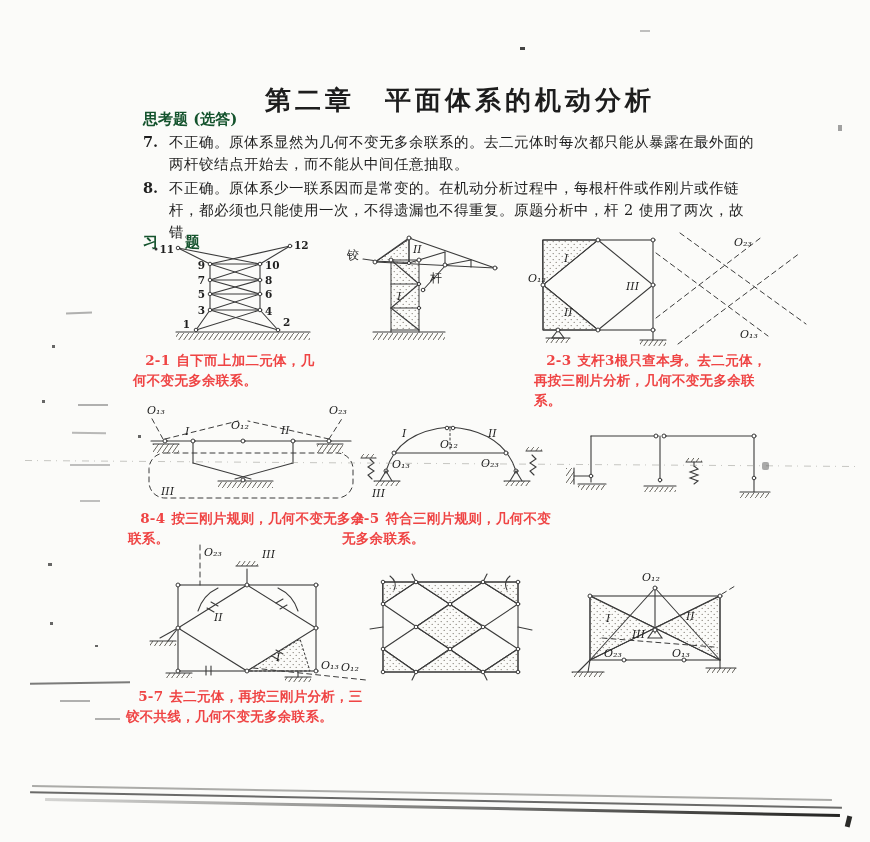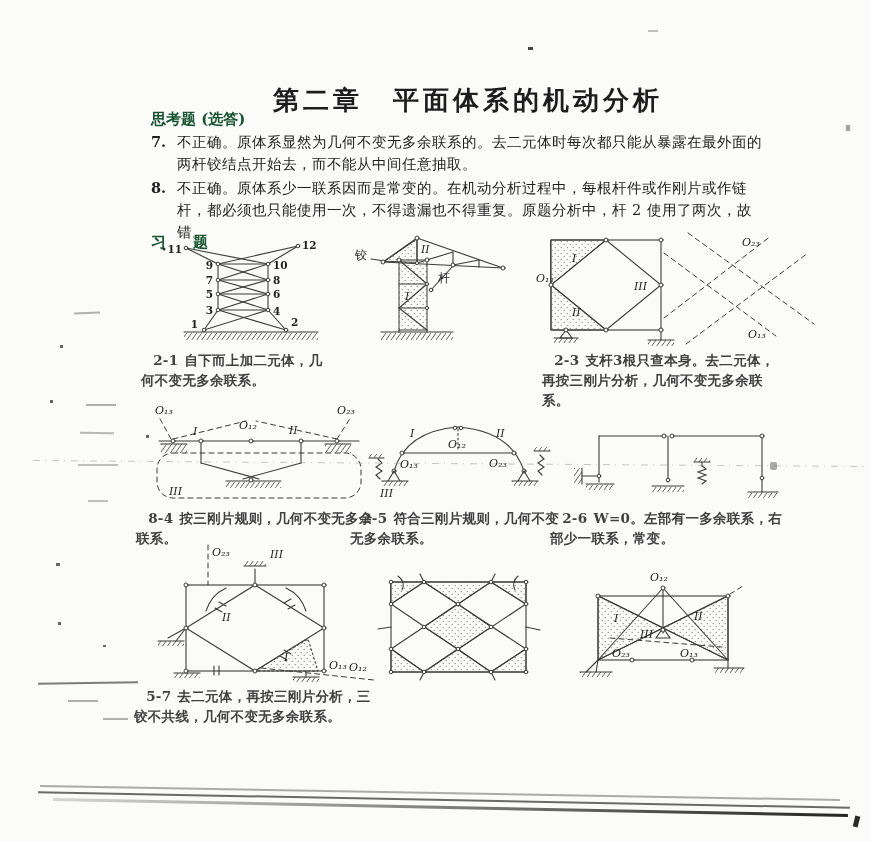--- a/index.html
+++ b/index.html
@@ -1,27 +1,27 @@
 <!DOCTYPE html>
 <html><head>
 <meta charset="utf-8">
 <style>
   html,body{margin:0;padding:0;}
   body{width:870px;height:842px;position:relative;background:#fbfbf9;overflow:hidden;
        font-family:"DejaVu Sans",sans-serif;color:#222;}
-  .page{position:absolute;inset:0;margin-left:8px;}
+  .page{position:absolute;inset:0;}
   
   .title{position:absolute;left:150px;top:66px;width:620px;text-align:center;
          font-family:"DejaVu Serif",serif;font-size:26px;font-weight:bold;letter-spacing:4px;color:#1d1d1d;}
   .subhead{position:absolute;font-family:"DejaVu Serif",serif;font-weight:bold;font-size:15px;color:#14532d;}
   .q{position:absolute;display:flex;font-family:"DejaVu Serif",serif;font-size:14.5px;line-height:22px;color:#1e1e1e;}
   .qnum{width:26px;flex:none;font-weight:bold;}
   .qtext{flex:1;margin:0;letter-spacing:0.5px;}
   .cap{position:absolute;margin:0;font-family:"DejaVu Serif",serif;font-size:13.5px;line-height:20px;
-       color:#404040;text-indent:0.9em;letter-spacing:0.3px;font-weight:600;}
+       color:#ef4444;text-indent:0.9em;letter-spacing:0.3px;font-weight:600;}
   .cap b{margin-right:6px;font-weight:700;}
   
   .fig{position:absolute;overflow:visible;}
   .fig line,.fig path,.fig polyline,.fig polygon,.fig rect,.fig circle{
        stroke:#3b3b3b;stroke-width:1.1;fill:none;stroke-linecap:round;}
   .fig circle.nd{fill:#fff;stroke-width:1;}
   .fig circle.blk{fill:#333;stroke:none;}
   .fig .st{fill:url(#stipple);stroke-width:1;}
   .fig .hz{fill:url(#hatch);stroke:none;}
   .fig .dash{stroke-dasharray:5 4;stroke-width:1;}
@@ -278,21 +278,20 @@
     <line x1="88" y1="66" x2="120" y2="66"></line>
       <rect class="hz" x="88" y="67" width="32" height="5"></rect>
     <polyline points="138,46 142,49 134,52 142,55 134,58 142,61 138,64"></polyline>
     <rect class="hz" x="130" y="38" width="16" height="4"></rect>
       <line x1="130" y1="42" x2="146" y2="42"></line>
     <line x1="138" y1="42" x2="138" y2="46"></line>
     <circle class="nd" cx="198" cy="58" r="1.8"></circle>
     <line x1="184" y1="72" x2="214" y2="72"></line>
       <rect class="hz" x="184" y="73" width="30" height="5"></rect>
   </svg>
-  <p class="cap" style="left:542px;top:508px;width:244px;"><b>2-6</b><span>W=0。左部有一多余联系，右部少一联系，常变。</span></p>
 
   <svg class="fig" viewBox="0 0 225 140" style="left:148px;top:543px;width:225px;height:140px">
     <rect x="30" y="42" width="138" height="86"></rect>
     <polygon points="99,42 168,85 99,128 30,85"></polygon>
     <line x1="99" y1="42" x2="99" y2="26"></line>
     <rect class="hz" x="88" y="18" width="22" height="5"></rect>
       <line x1="88" y1="23" x2="110" y2="23"></line>
     <line class="dash" x1="52" y1="2" x2="52" y2="42"></line>
     <path d="M70,45 Q55,52 50,68"></path>
       <path d="M130,45 Q145,52 150,68"></path>

